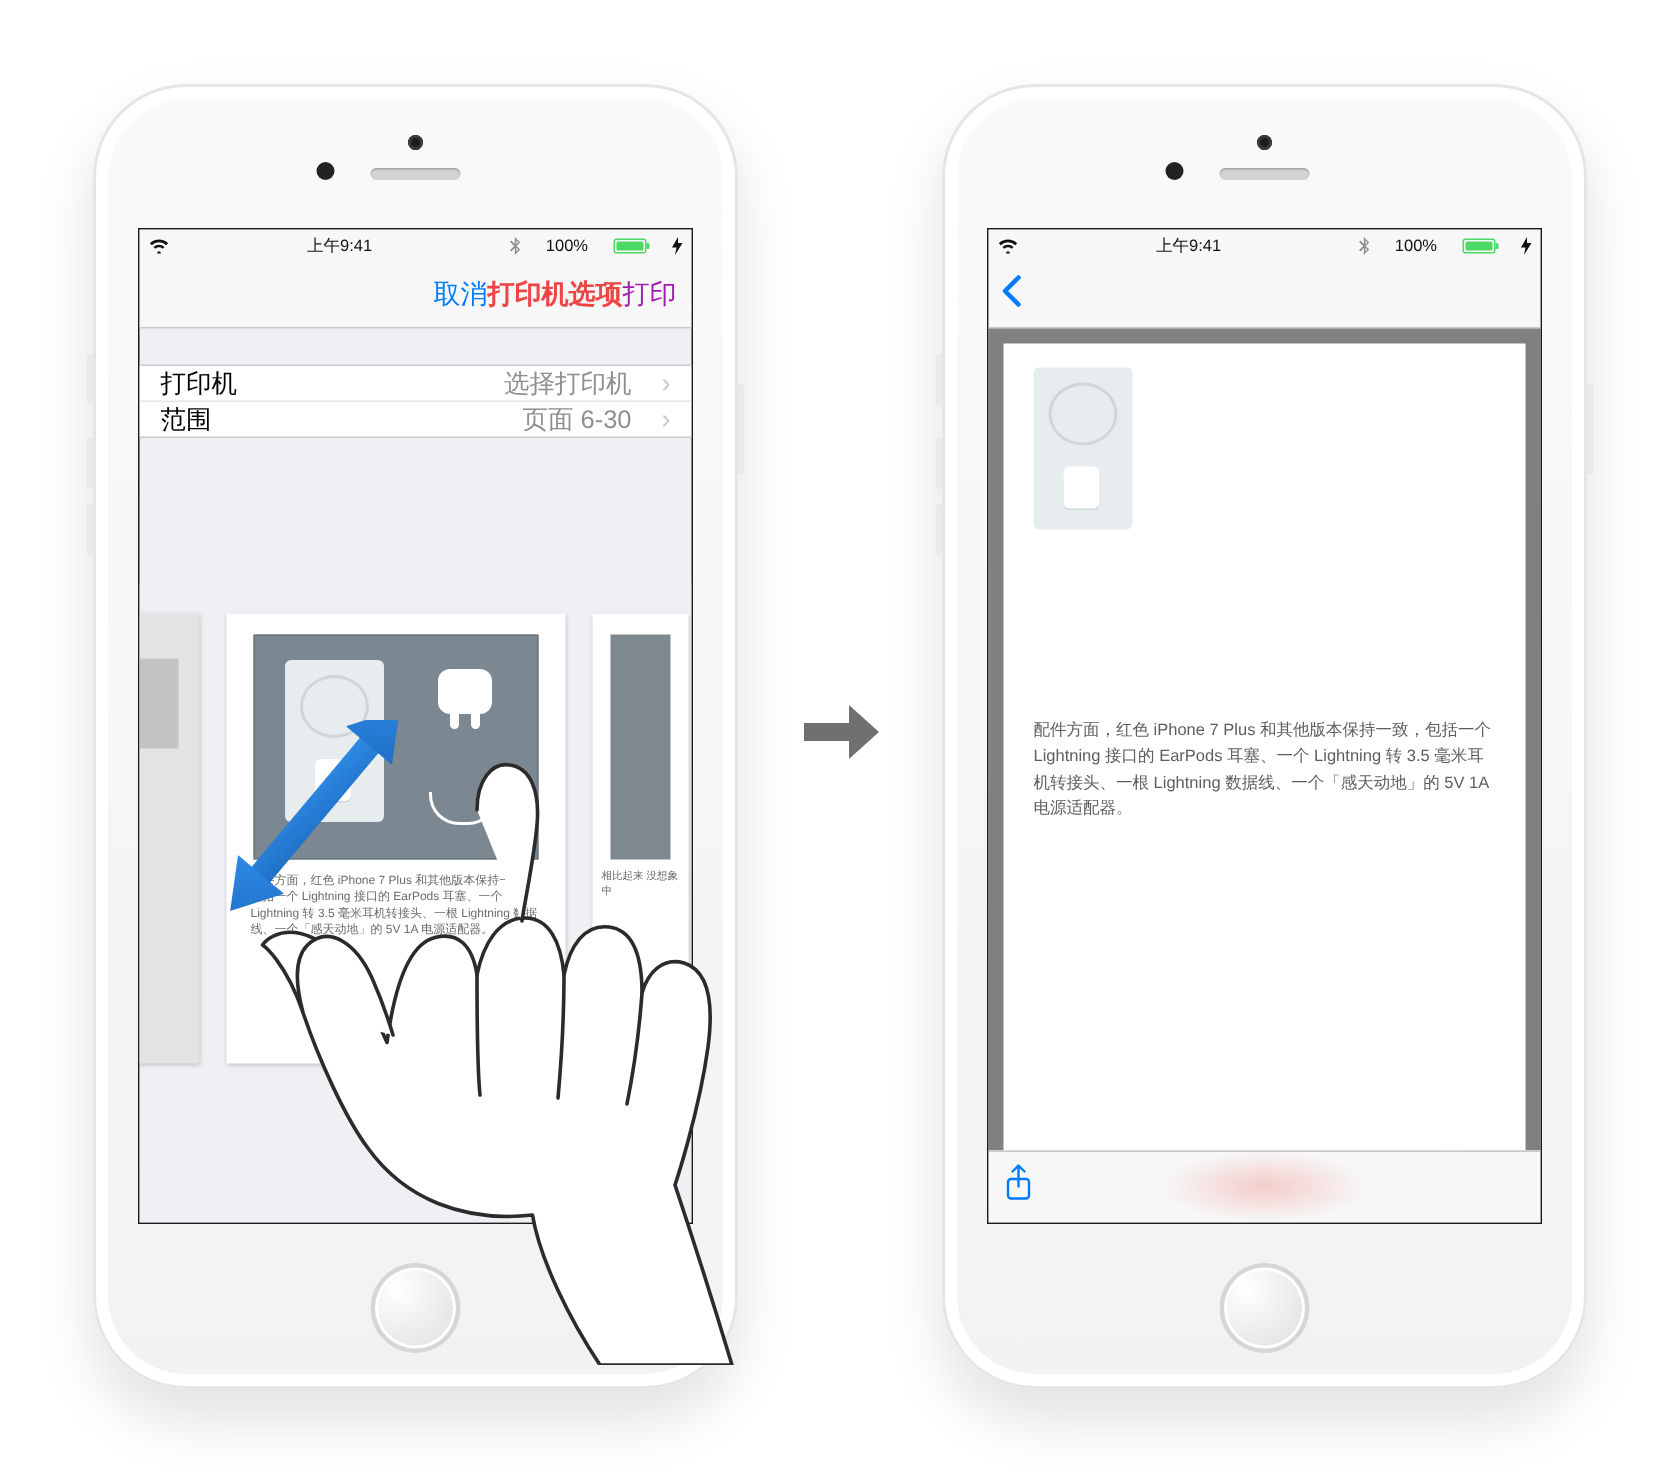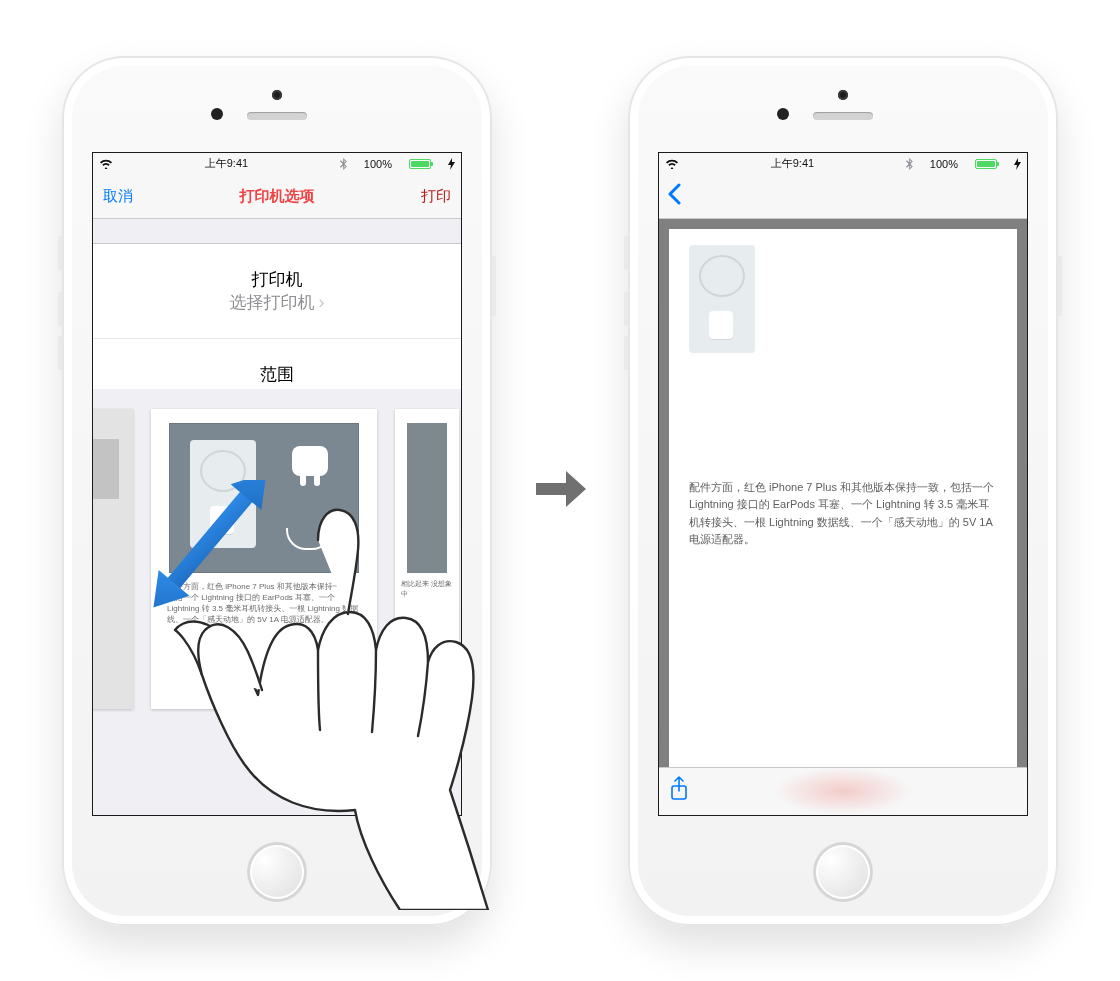--- a/index.html
+++ b/index.html
@@ -82,36 +82,36 @@
   .wifi-icon svg, .bt-icon svg, .bolt-icon svg {display:block}
   .battery{
     width:22px;height:10px;border:1px solid #4cd964;border-radius:2px;position:relative;
   }
   .battery::after{content:"";position:absolute;right:-3px;top:2px;width:2px;height:4px;background:#4cd964;border-radius:0 1px 1px 0}
   .battery > i{position:absolute;inset:1px;background:#4cd964;border-radius:1px}
   
   .navbar{
     height:44px; background:#f7f7f8;
     border-bottom:1px solid #c8c7cc;
-    display:flex; align-items:center; justify-content:space-between;
-    padding:0 10px; font-size:15px;
+    display:flex; align-items:center; justify-content:flex-end;
+    padding:0 10px; font-size:18px;
   }
   .nav-left{color:#007aff}
   .nav-title{font-weight:600;color:#ef4444}
-  .nav-right{color:#b91c1c}
+  .nav-right{color:#a21caf}
   
   .group{margin-top:24px;background:#fff;border-top:1px solid #c8c7cc;border-bottom:1px solid #c8c7cc}
   .row{
     display:flex;align-items:center;justify-content:space-between;
-    padding:24px 14px;font-size:17px;color:#000;flex-direction:column;
+    padding:0 14px;font-size:17px;color:#000;
   }
   .row + .row{border-top:1px solid #e5e5ea;margin-left:14px;padding-left:0}
   .row + .row > *:first-child{margin-left:0}
   .row + .row{margin-left:0;padding-left:14px}
-  .row .value{color:#8e8e93;display:flex;align-items:center;gap:4px}
+  .row .value{color:#8e8e93;display:flex;align-items:center;gap:20px}
   .chevron{color:#c7c7cc;font-size:18px;line-height:1}
   .stepper{display:flex;border:1px solid #007aff;border-radius:5px;overflow:hidden}
   .stepper button{
     width:44px;height:30px;background:#fff;border:none;color:#007aff;font-size:20px;
   }
   .stepper button + button{border-left:1px solid #007aff}
   
   .carousel{
     position:absolute;left:0;right:0;top:236px;bottom:0;
     background:#efeff4;

